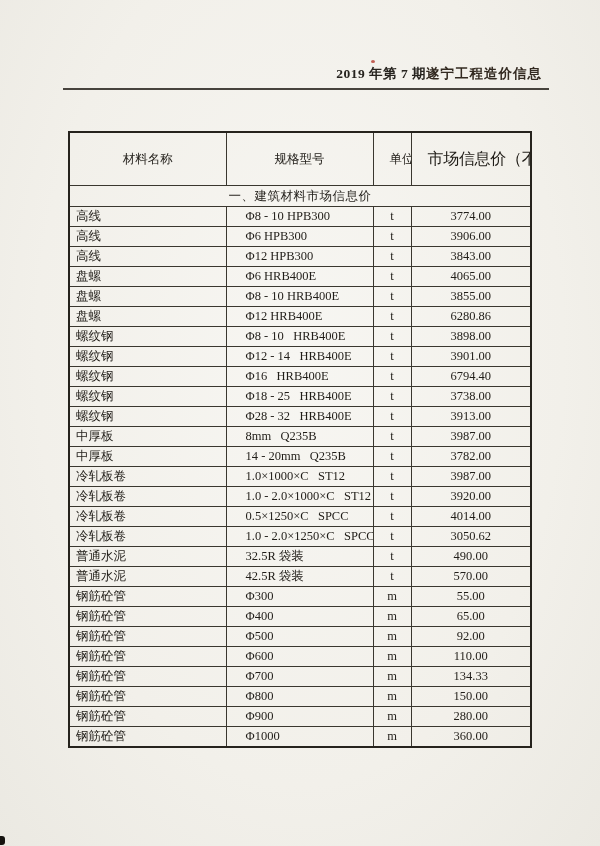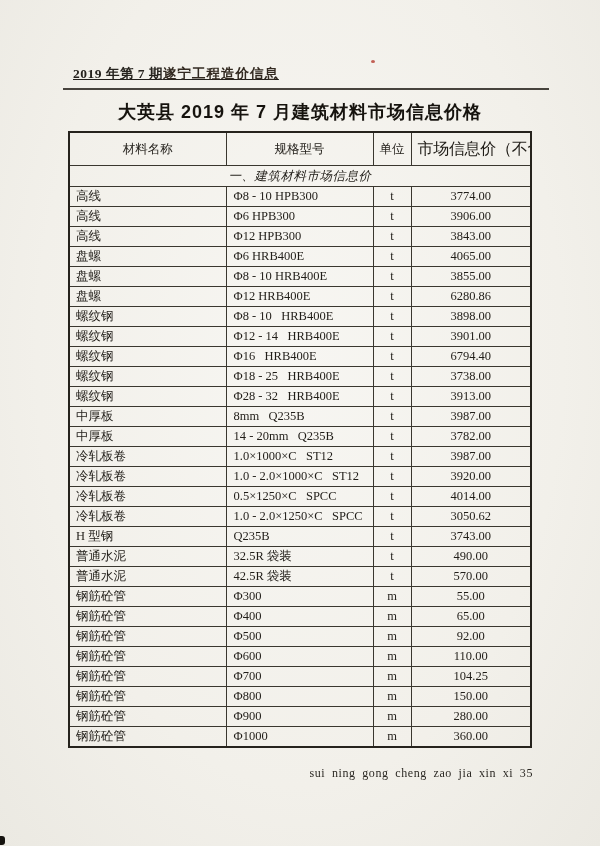--- a/index.html
+++ b/index.html
@@ -9,22 +9,22 @@
     font-family:"Liberation Serif","DejaVu Serif",serif;
     color:#211e1a;
   }
   .page{
     position:absolute;inset:0;
     background:radial-gradient(ellipse at 50% 42%, #f7f6f2 0%, #f2f0ea 62%, #ebe9e2 100%);
   }
   
   .masthead{
     position:absolute;left:73px;right:58px;top:65px;
-    display:flex;justify-content:flex-start;align-items:baseline;
-    font-size:13.5px;font-weight:bold;text-decoration:underline;
+    display:flex;justify-content:flex-end;align-items:baseline;
+    font-size:13.5px;font-weight:bold;
   }
   .masthead .issue{letter-spacing:.5px;color:#26231e}
   .masthead .journal{letter-spacing:1px;color:#332a21}
   .head-rule{
     position:absolute;left:63px;top:88px;width:486px;height:2px;background:#47433d;
   }
   .speck{
     position:absolute;left:371px;top:60px;width:4px;height:3px;
     background:#b8453a;border-radius:50%;opacity:.85;
   }
@@ -40,29 +40,29 @@
     position:absolute;left:68px;top:131px;width:462px;
     border-collapse:collapse;table-layout:fixed;
     border:2px solid #26231d;
     font-size:12.5px;color:#201d18;
   }
   .price th,.price td{
     border:1px solid #3a372f;
     line-height:1.15;white-space:pre;overflow:hidden;
   }
   .price thead th{
-    height:20px;font-weight:normal;text-align:center;padding:6px;font-size:12.5px;
+    height:20px;font-weight:normal;text-align:center;padding:16px;font-size:12.5px;
   }
   .price thead th.c3{font-size:16px;letter-spacing:-.3px}
   .price td{height:19px}
   .price td.c0{text-align:left;padding:0 0 0 6px}
-  .price td.c1{text-align:left;padding:0 0 0 7px}
+  .price td.c1{text-align:left;padding:0 0 0 19px}
   .price td.c2,.price td.c3{text-align:center;padding:0}
   .price tr.section-row td{
-    height:20px;text-align:center;padding:0;letter-spacing:.5px;font-style:italic;
+    height:20px;text-align:center;padding:0;letter-spacing:.5px;
   }
   
   .page-footer{
     position:absolute;top:766px;left:0;width:533px;
     text-align:right;font-size:12px;color:#2c2924;
     letter-spacing:.6px;word-spacing:3px;
   }
   .corner-mark{
     position:absolute;left:0;top:836px;width:5px;height:9px;
     background:#15130f;border-radius:0 3px 3px 0;
@@ -74,21 +74,20 @@
 <div class="page">
 
   <div class="masthead">
     <span class="issue">2019 年第 7 期</span>
     <span class="journal">遂宁工程造价信息</span>
   </div>
 
   <div class="head-rule"></div>
   <div class="speck"></div>
 
-  <h1 class="doc-title">大英县 2019 年 7 月建筑材料市场信息价格</h1>
 
   <table class="price">
     <colgroup>
       <col style="width:157px">
       <col style="width:147px">
       <col style="width:38px">
       <col style="width:120px">
     </colgroup>
     <thead>
       <tr id="head-row">
@@ -198,26 +197,20 @@
           <td class="c2">t</td>
           <td class="c3">4014.00</td>
         </tr>
         <tr>
           <td class="c0">冷轧板卷</td>
           <td class="c1">1.0 - 2.0×1250×C   SPCC</td>
           <td class="c2">t</td>
           <td class="c3">3050.62</td>
         </tr>
         <tr>
-          <td class="c0">H 型钢</td>
-          <td class="c1">Q235B</td>
-          <td class="c2">t</td>
-          <td class="c3">3743.00</td>
-        </tr>
-        <tr>
           <td class="c0">普通水泥</td>
           <td class="c1">32.5R 袋装</td>
           <td class="c2">t</td>
           <td class="c3">490.00</td>
         </tr>
         <tr>
           <td class="c0">普通水泥</td>
           <td class="c1">42.5R 袋装</td>
           <td class="c2">t</td>
           <td class="c3">570.00</td>
@@ -243,21 +236,21 @@
         <tr>
           <td class="c0">钢筋砼管</td>
           <td class="c1">Φ600</td>
           <td class="c2">m</td>
           <td class="c3">110.00</td>
         </tr>
         <tr>
           <td class="c0">钢筋砼管</td>
           <td class="c1">Φ700</td>
           <td class="c2">m</td>
-          <td class="c3">104.25</td>
+          <td class="c3">134.33</td>
         </tr>
         <tr>
           <td class="c0">钢筋砼管</td>
           <td class="c1">Φ800</td>
           <td class="c2">m</td>
           <td class="c3">150.00</td>
         </tr>
         <tr>
           <td class="c0">钢筋砼管</td>
           <td class="c1">Φ900</td>
@@ -266,16 +259,15 @@
         </tr>
         <tr>
           <td class="c0">钢筋砼管</td>
           <td class="c1">Φ1000</td>
           <td class="c2">m</td>
           <td class="c3">360.00</td>
         </tr>
       </tbody>
   </table>
 
-  <div class="page-footer">sui ning gong cheng zao jia xin xi 35</div>
   <div class="corner-mark"></div>
 
 </div>
 
 </body></html>

